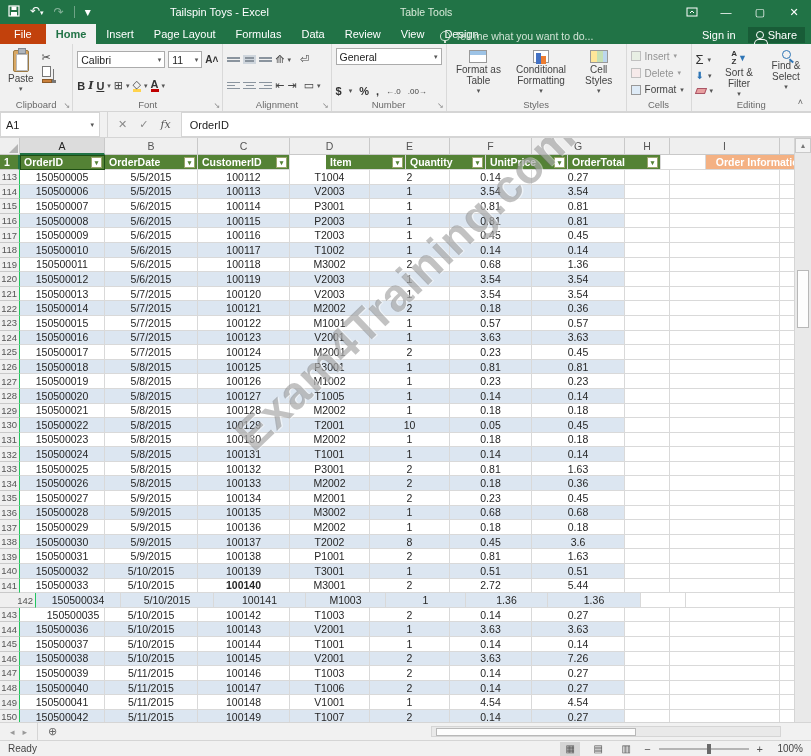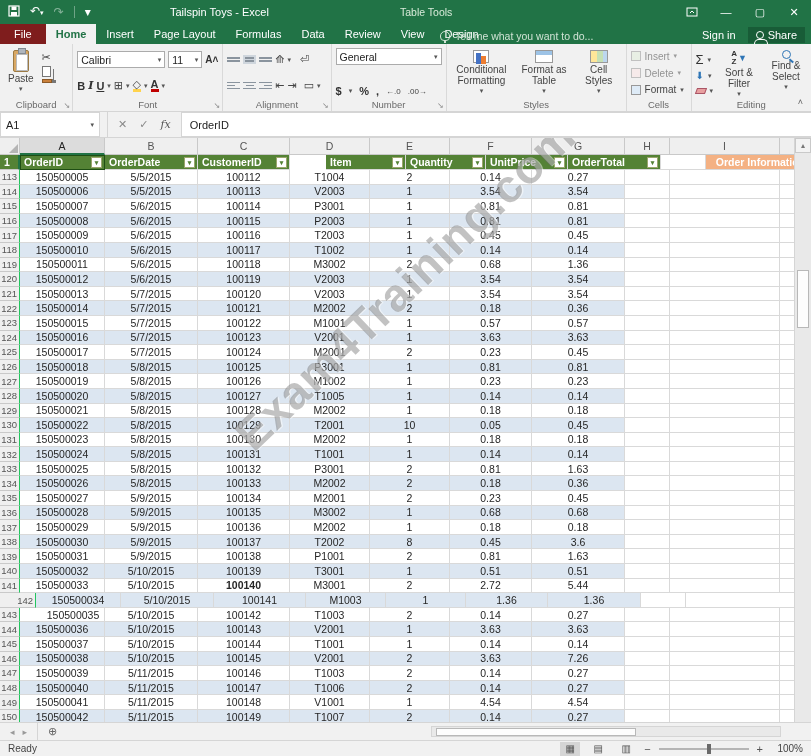--- a/index.html
+++ b/index.html
@@ -14,21 +14,21 @@
   .qat .dim { opacity:.45; }
   .qat .sep { width:1px; height:12px; background:rgba(255,255,255,.35); }
   .win-title { position:absolute; left:170px; top:0; height:24px; line-height:24px; font-size:11px; color:#fff; }
   .ctx-tools { position:absolute; left:400px; top:0; height:24px; line-height:24px; font-size:10.5px; color:#d8ead9; }
   .winbtns { position:absolute; right:0; top:0; height:24px; display:flex; }
   .winbtns span { width:34px; height:24px; display:flex; align-items:center; justify-content:center; font-size:11px; color:#fff; }
 
   
   .tabbar { height:20px; background:#217346; display:flex; align-items:flex-end; position:relative; }
   .rtab { padding:3px 10px 3px; font-size:11px; color:#fff; height:20px; line-height:14px; white-space:nowrap; }
-  .rtab.file { background:#7f1d1d; padding:3px 14px; }
+  .rtab.file { background:#c2410c; padding:3px 14px; }
   .rtab.active { background:#f1f1f1; color:#217346; font-weight:bold; }
   .tellme { position:absolute; left:440px; bottom:2px; display:flex; align-items:center; gap:5px; font-size:10.5px; color:#cfe3d4; }
   .bulb { width:10px; height:10px; border:1px solid #cfe3d4; border-radius:50% 50% 40% 40%; position:relative; }
   .bulb:after { content:""; position:absolute; left:3px; bottom:-3px; width:2px; height:3px; background:#cfe3d4; }
   .tb-right { position:absolute; right:6px; bottom:1px; display:flex; align-items:center; gap:12px; font-size:11px; color:#fff; }
   .share-chip { display:flex; align-items:center; gap:4px; padding:2px 8px; background:#185c37; }
   .person { width:8px; height:8px; border-radius:50%; border:1.5px solid #fff; position:relative; }
   .person:after { content:""; position:absolute; left:-3px; top:7px; width:12px; height:5px; border-radius:5px 5px 0 0; border:1.5px solid #fff; border-bottom:none; }
 
   
@@ -290,28 +290,28 @@
         <span class="abtn">%</span>
         <span class="abtn">,</span>
         <span class="mini" style="font-size:8px">←.0</span>
         <span class="mini" style="font-size:8px">.00→</span>
       </div>
       <span class="glabel">Number</span>
       <span class="launcher">↘</span>
     </div>
 
     <div class="rgroup" style="width:180px">
+      <div class="bigbtn" style="width:56px">
+        <span class="ic-fat"></span>
+        <span class="cap">Format as Table</span>
+        <span class="caret">▾</span>
+      </div>
       <div class="bigbtn" style="width:62px">
         <span class="ic-cf"></span>
         <span class="cap">Conditional Formatting</span>
-        <span class="caret">▾</span>
-      </div>
-      <div class="bigbtn" style="width:56px">
-        <span class="ic-fat"></span>
-        <span class="cap">Format as Table</span>
         <span class="caret">▾</span>
       </div>
       <div class="bigbtn" style="width:46px">
         <span class="ic-cs"></span>
         <span class="cap">Cell Styles</span>
         <span class="caret">▾</span>
       </div>
       <span class="glabel">Styles</span>
     </div>
 

